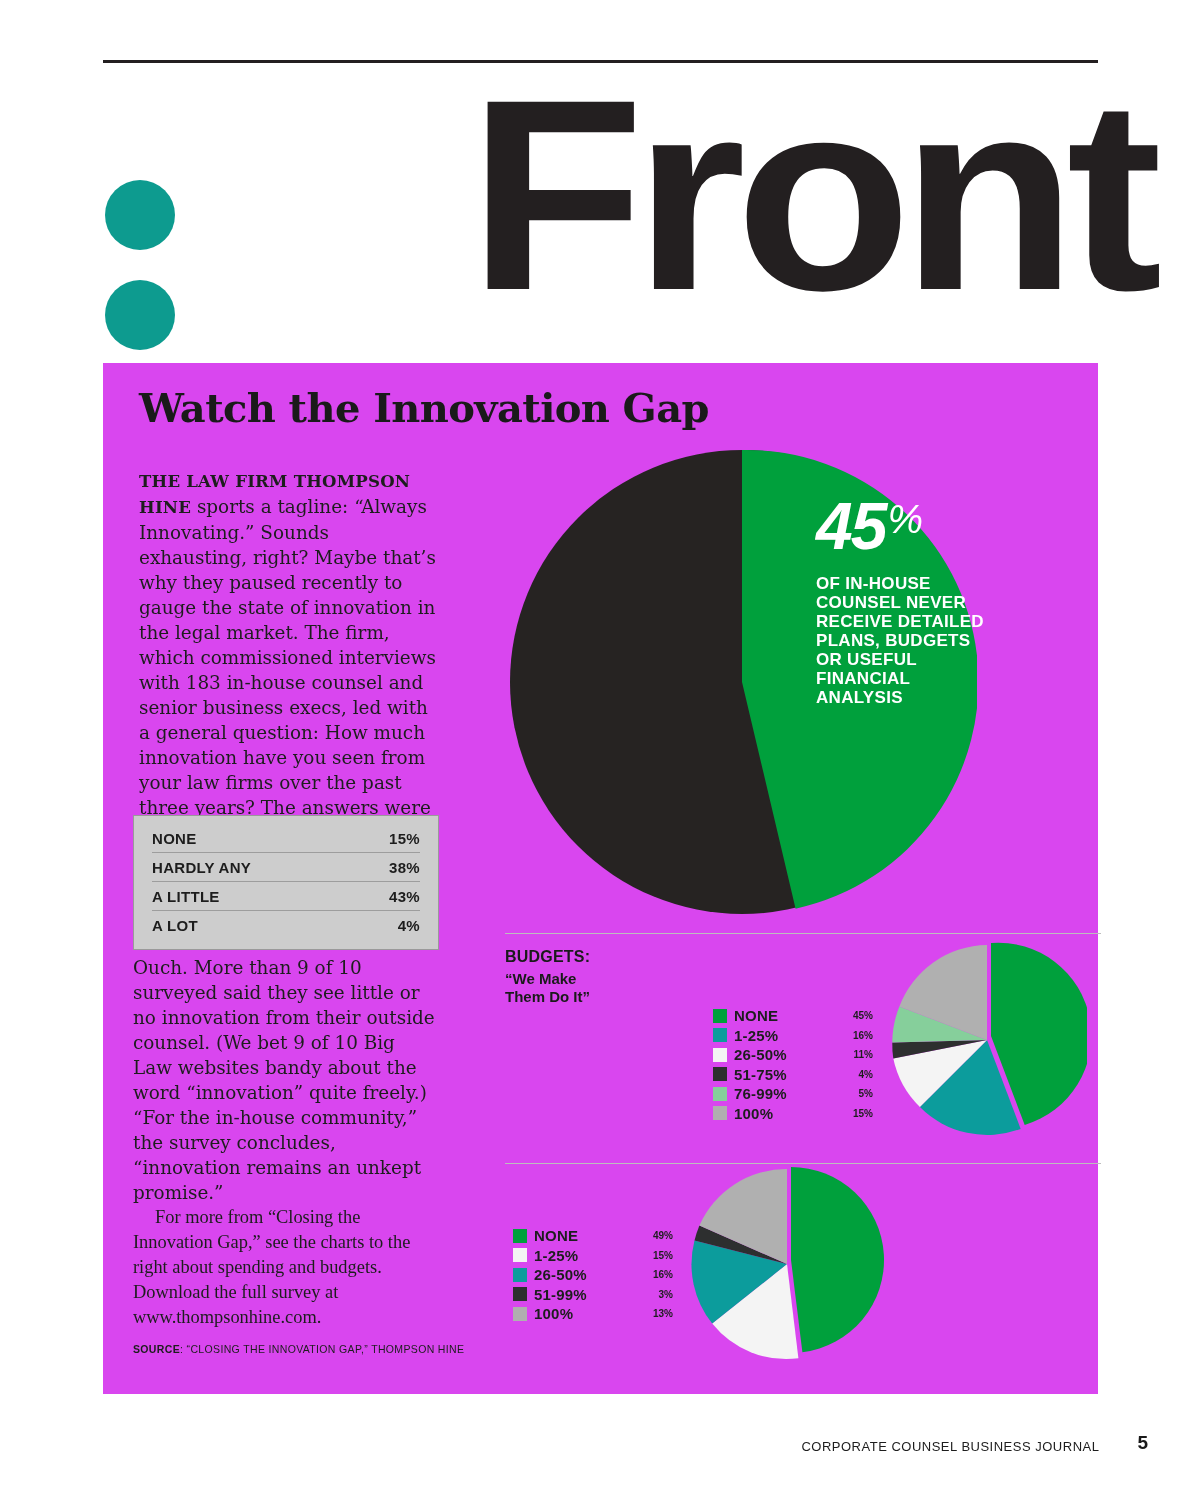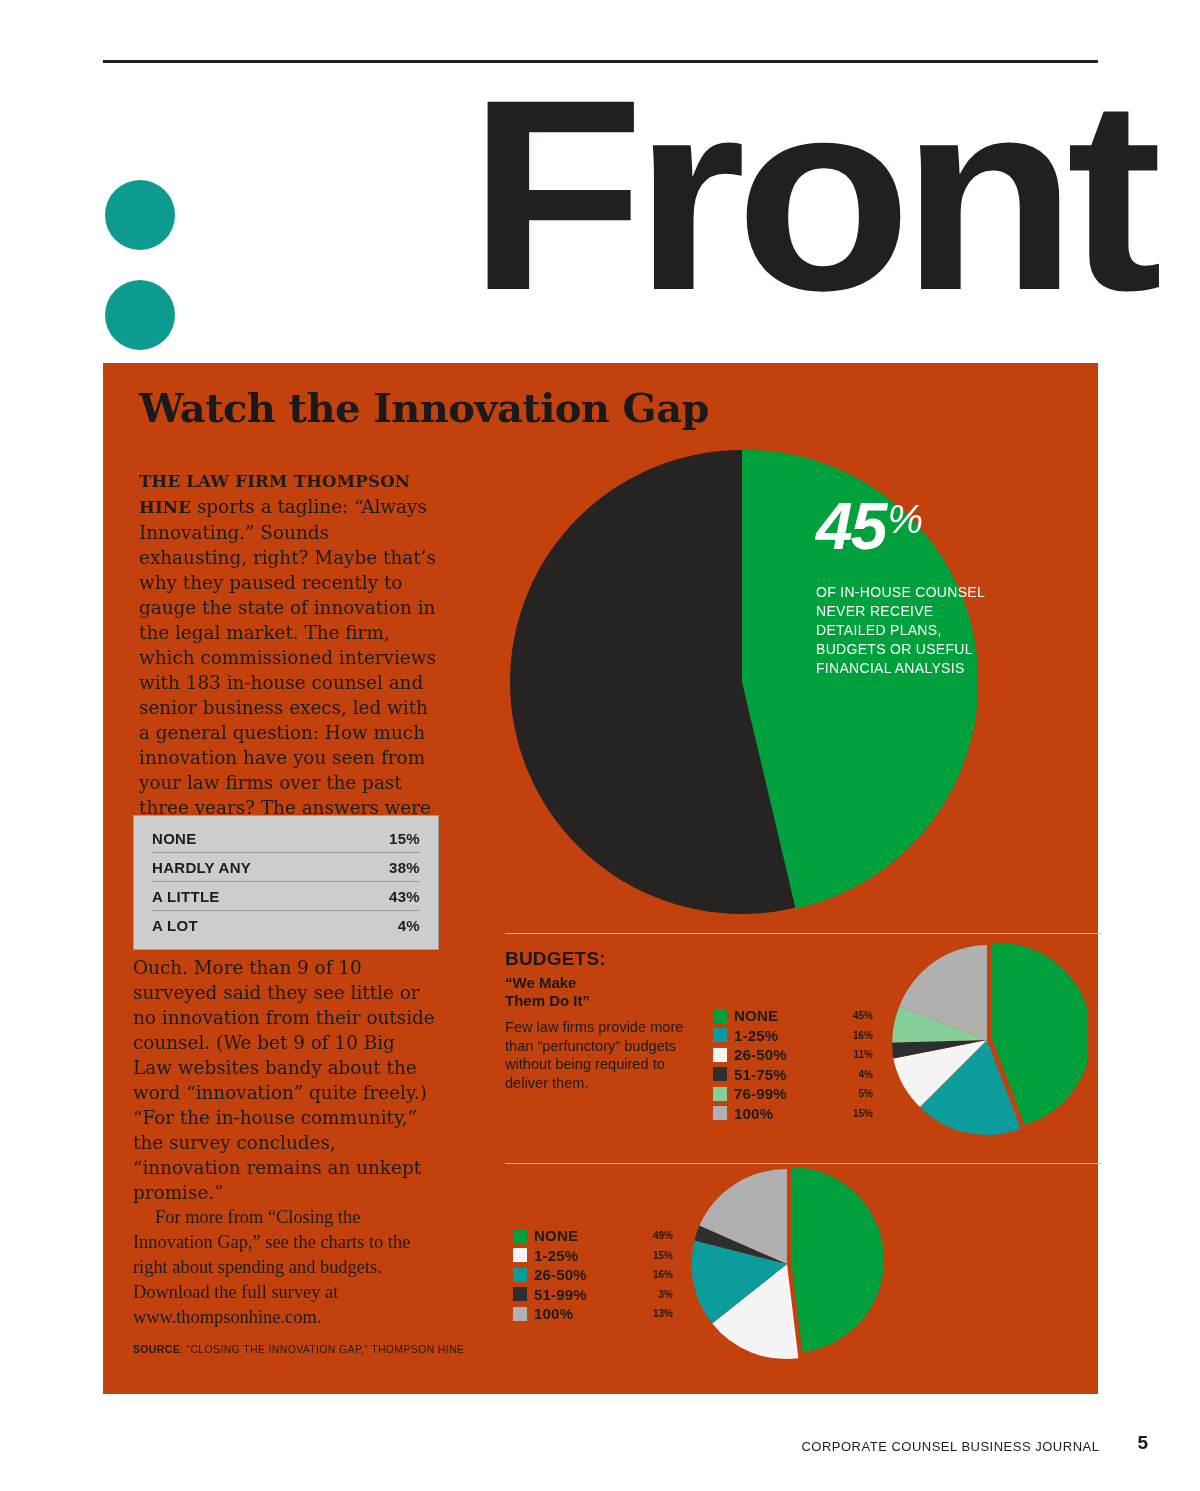--- a/index.html
+++ b/index.html
@@ -22,21 +22,21 @@
     position:absolute;right:96px;top:68px;
     font-family:"Liberation Sans", sans-serif;
     font-weight:bold;font-size:272px;line-height:255px;
     color:#231f20;letter-spacing:-10px;
     transform:scaleX(1.06);transform-origin:right top;
   }
 
   
   .panel{
     position:absolute;left:103px;top:363px;width:995px;height:1031px;
-    background:#c2410c;
+    background:#d946ef;
   }
   .headline{
     position:absolute;left:36px;top:22px;
     font-family:"DejaVu Serif", serif;
     font-weight:bold;font-size:40px;line-height:46px;color:#1a1a1a;
     letter-spacing:-0.6px;
   }
 
   
   .leftcol{position:absolute;left:36px;top:105px;width:300px;}
@@ -71,31 +71,31 @@
   .source b{font-weight:bold;}
 
   .hero-pie{position:absolute;left:404px;top:84px;width:470px;height:470px;}
   .hero-callout{position:absolute;left:713px;top:132px;width:175px;color:#ffffff;}
   .hero-num{
     font-weight:bold;font-size:66px;line-height:62px;letter-spacing:-2px;
     display:flex;align-items:flex-start;font-style:italic;
   }
   .hero-num .pct{font-size:40px;font-weight:normal;line-height:48px;margin-left:2px;}
   .hero-sub{
-    margin-top:26px;font-size:14px;line-height:19px;font-weight:normal;
+    margin-top:17px;font-size:17px;line-height:19px;font-weight:bold;
     letter-spacing:0.3px;text-transform:uppercase;
   }
 
   .divider{height:1px;background:#bdbdbd;width:100%;}
 
   .chart-block{position:absolute;left:402px;width:596px;}
   #budgets-block{top:570px;}
   #analysis-block{top:800px;}
 
-  .cb-title{font-size:19px;font-weight:bold;color:#1a1a1a;letter-spacing:0.2px;margin-top:14px;}
+  .cb-title{font-size:16px;font-weight:bold;color:#1a1a1a;letter-spacing:0.2px;margin-top:14px;}
   .cb-sub{font-size:15px;font-weight:bold;color:#1a1a1a;line-height:18px;margin-top:4px;}
   .cb-desc{font-size:14.6px;line-height:18.6px;color:#1d1d1d;margin-top:8px;width:190px;}
 
   .cb-inner{display:flex;align-items:flex-start;}
   .cb-left{width:200px;flex:0 0 200px;}
   .cb-legend{flex:0 0 160px;margin-left:8px;padding-top:72px;}
   .cb-pie{flex:0 0 215px;margin-left:14px;padding-top:6px;}
 
   #analysis-block .cb-legend{padding-top:62px;}
   #analysis-block .cb-pie{padding-top:0px;}
@@ -182,21 +182,20 @@
 
     <div class="chart-block" id="budgets-block">
       <div class="divider"></div>
       <div class="cb-inner">
         <div class="cb-left">
           <div class="cb-title">BUDGETS:</div>
           <div class="cb-sub">
             <div>“We Make</div>
             <div>Them Do It”</div>
           </div>
-          <div class="cb-desc">Few law firms provide more than “perfunctory” budgets without being required to deliver them.</div>
         </div>
 
         <div class="cb-legend">
           <div class="legend-row">
             <span class="sw" style="background:#00a03c;"></span>
             <span class="lg-label">NONE</span>
             <span class="lg-val">45%</span>
           </div>
           <div class="legend-row">
             <span class="sw" style="background:#0c9c9c;"></span>

